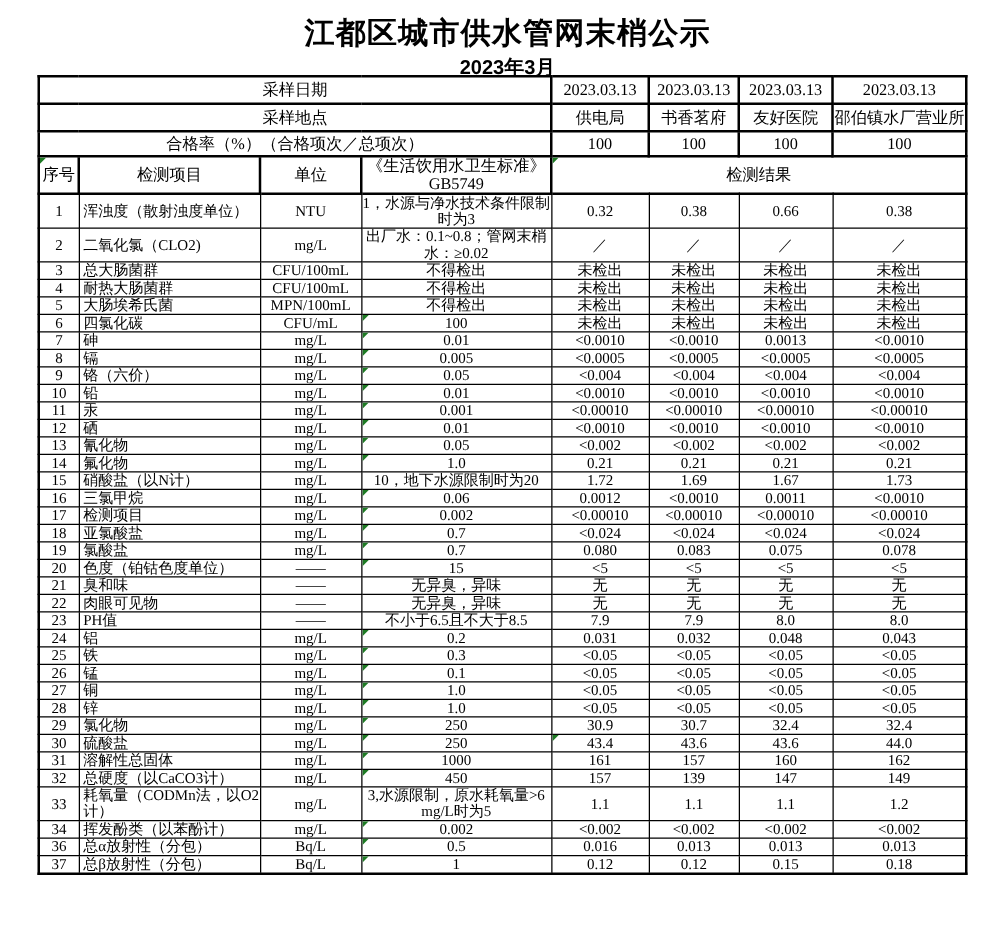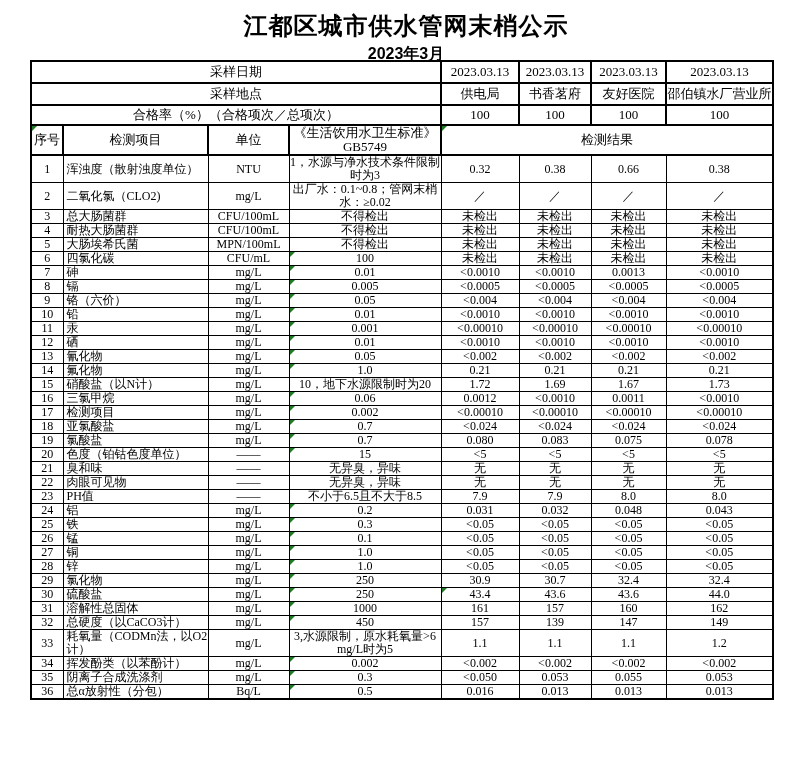--- a/index.html
+++ b/index.html
@@ -408,34 +408,34 @@
           <td><span class="txt">34</span></td>
           <td class="item"><span class="txt">挥发酚类（以苯酚计）</span></td>
           <td><span class="txt">mg/L</span></td>
           <td><span class="tri"></span><span class="txt">0.002</span></td>
           <td><span class="txt">&lt;0.002</span></td>
           <td><span class="txt">&lt;0.002</span></td>
           <td><span class="txt">&lt;0.002</span></td>
           <td><span class="txt">&lt;0.002</span></td>
         </tr>
         <tr class="data">
-          <td><span class="txt">35</span></td>
-          <td class="item"><span class="txt">阴离子合成洗涤剂</span></td>
-          <td><span class="txt">mg/L</span></td>
-          <td><span class="tri"></span><span class="txt">0.3</span></td>
-          <td><span class="txt">&lt;0.050</span></td>
-          <td><span class="txt">0.053</span></td>
-          <td><span class="txt">0.055</span></td>
-          <td><span class="txt">0.053</span></td>
-        </tr>
-        <tr class="data">
           <td><span class="txt">36</span></td>
           <td class="item"><span class="txt">总α放射性（分包）</span></td>
           <td><span class="txt">Bq/L</span></td>
           <td><span class="tri"></span><span class="txt">0.5</span></td>
           <td><span class="txt">0.016</span></td>
           <td><span class="txt">0.013</span></td>
           <td><span class="txt">0.013</span></td>
           <td><span class="txt">0.013</span></td>
         </tr>
+        <tr class="data">
+          <td><span class="txt">37</span></td>
+          <td class="item"><span class="txt">总β放射性（分包）</span></td>
+          <td><span class="txt">Bq/L</span></td>
+          <td><span class="tri"></span><span class="txt">1</span></td>
+          <td><span class="txt">0.12</span></td>
+          <td><span class="txt">0.12</span></td>
+          <td><span class="txt">0.15</span></td>
+          <td><span class="txt">0.18</span></td>
+        </tr>
       </tbody>
   </table>
 </div>
 
 </body></html>

